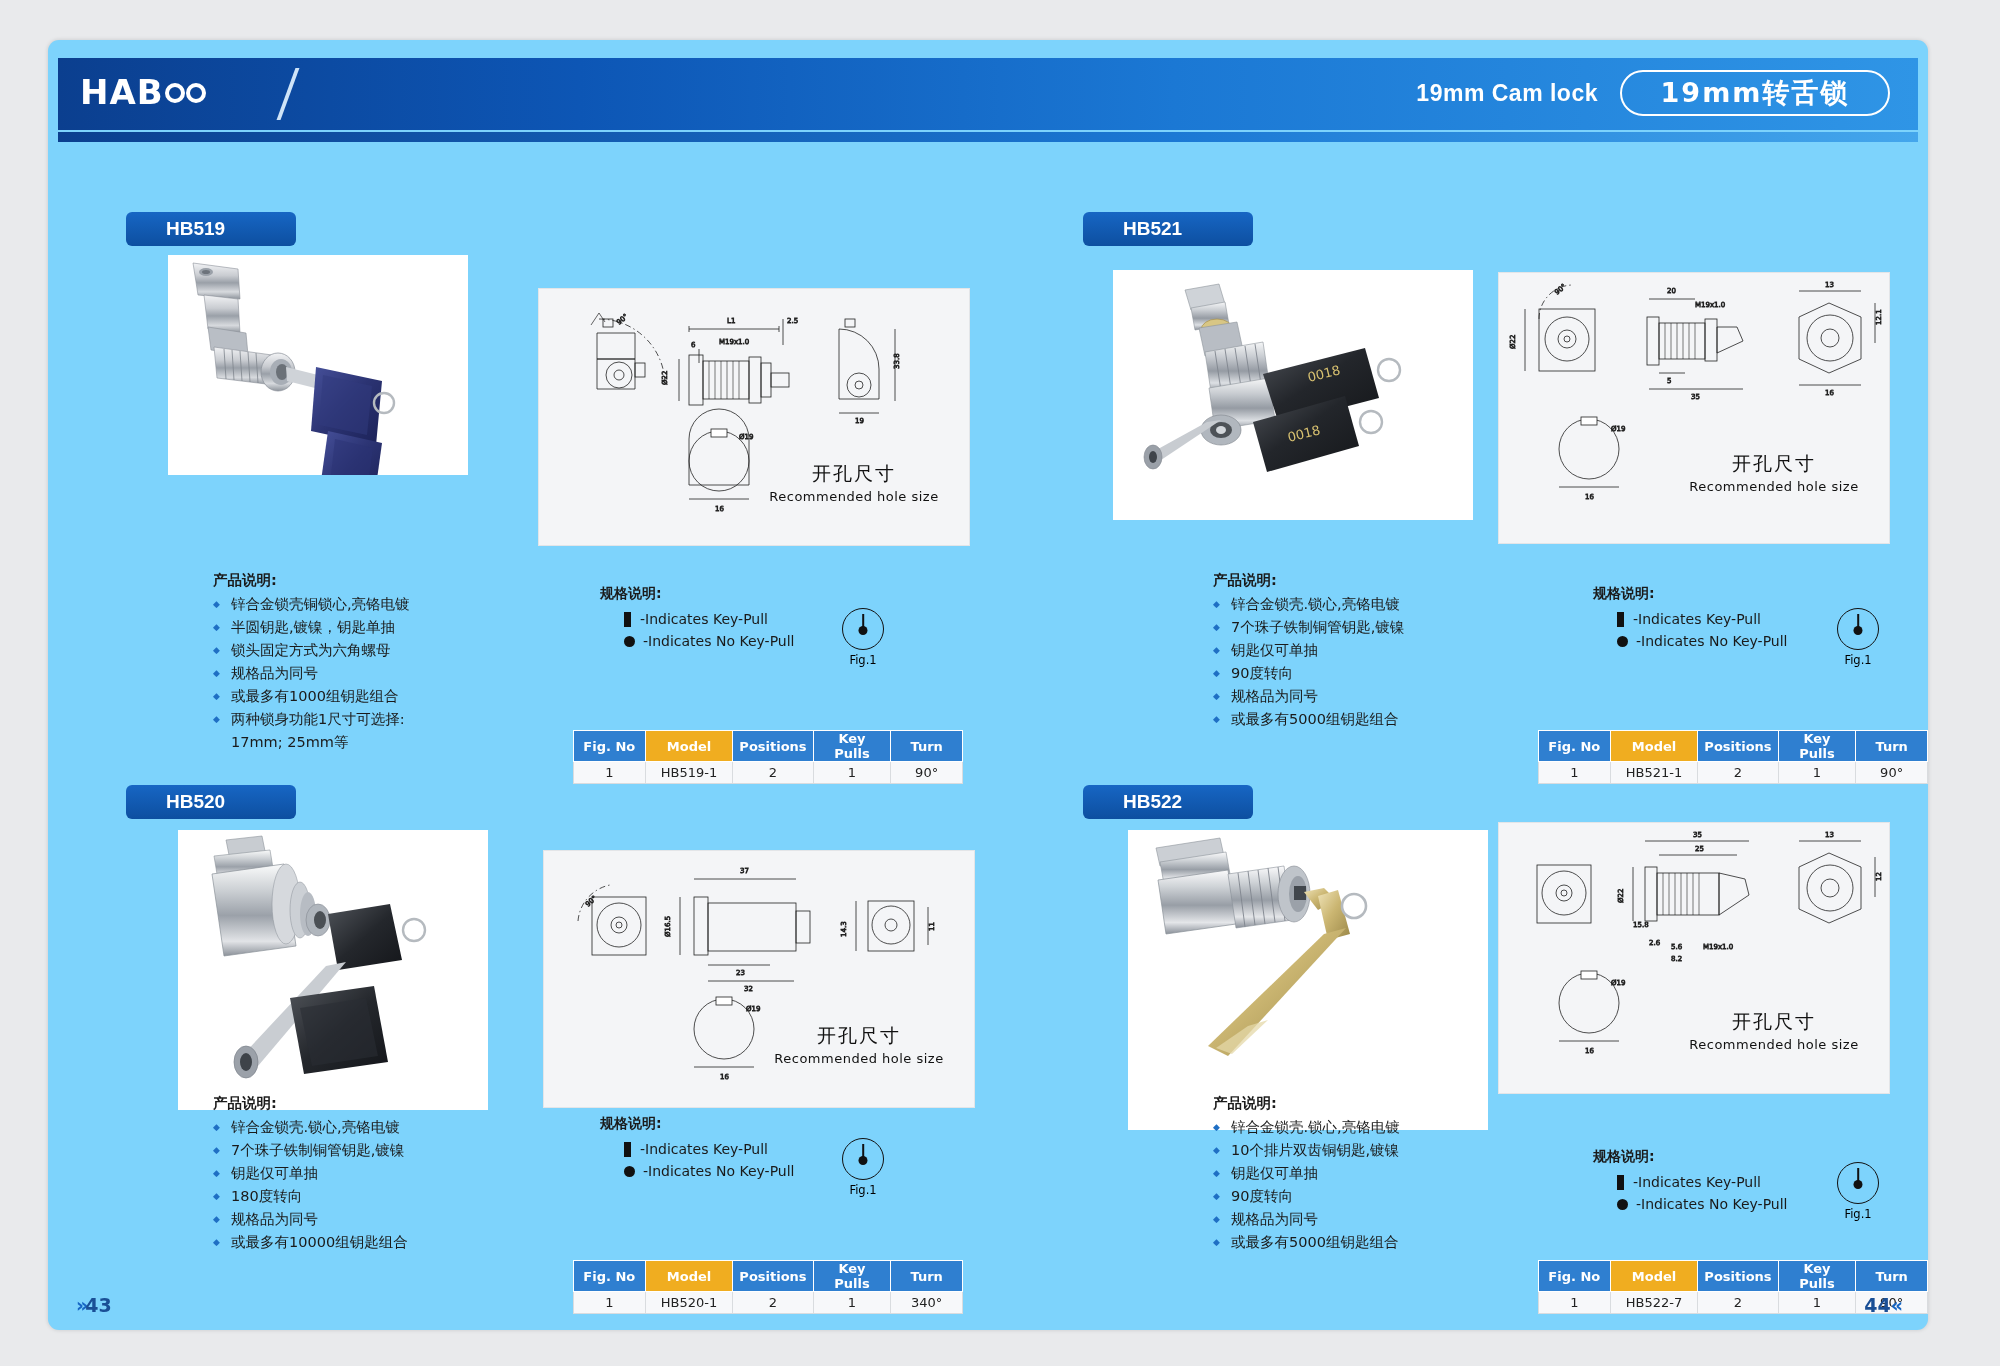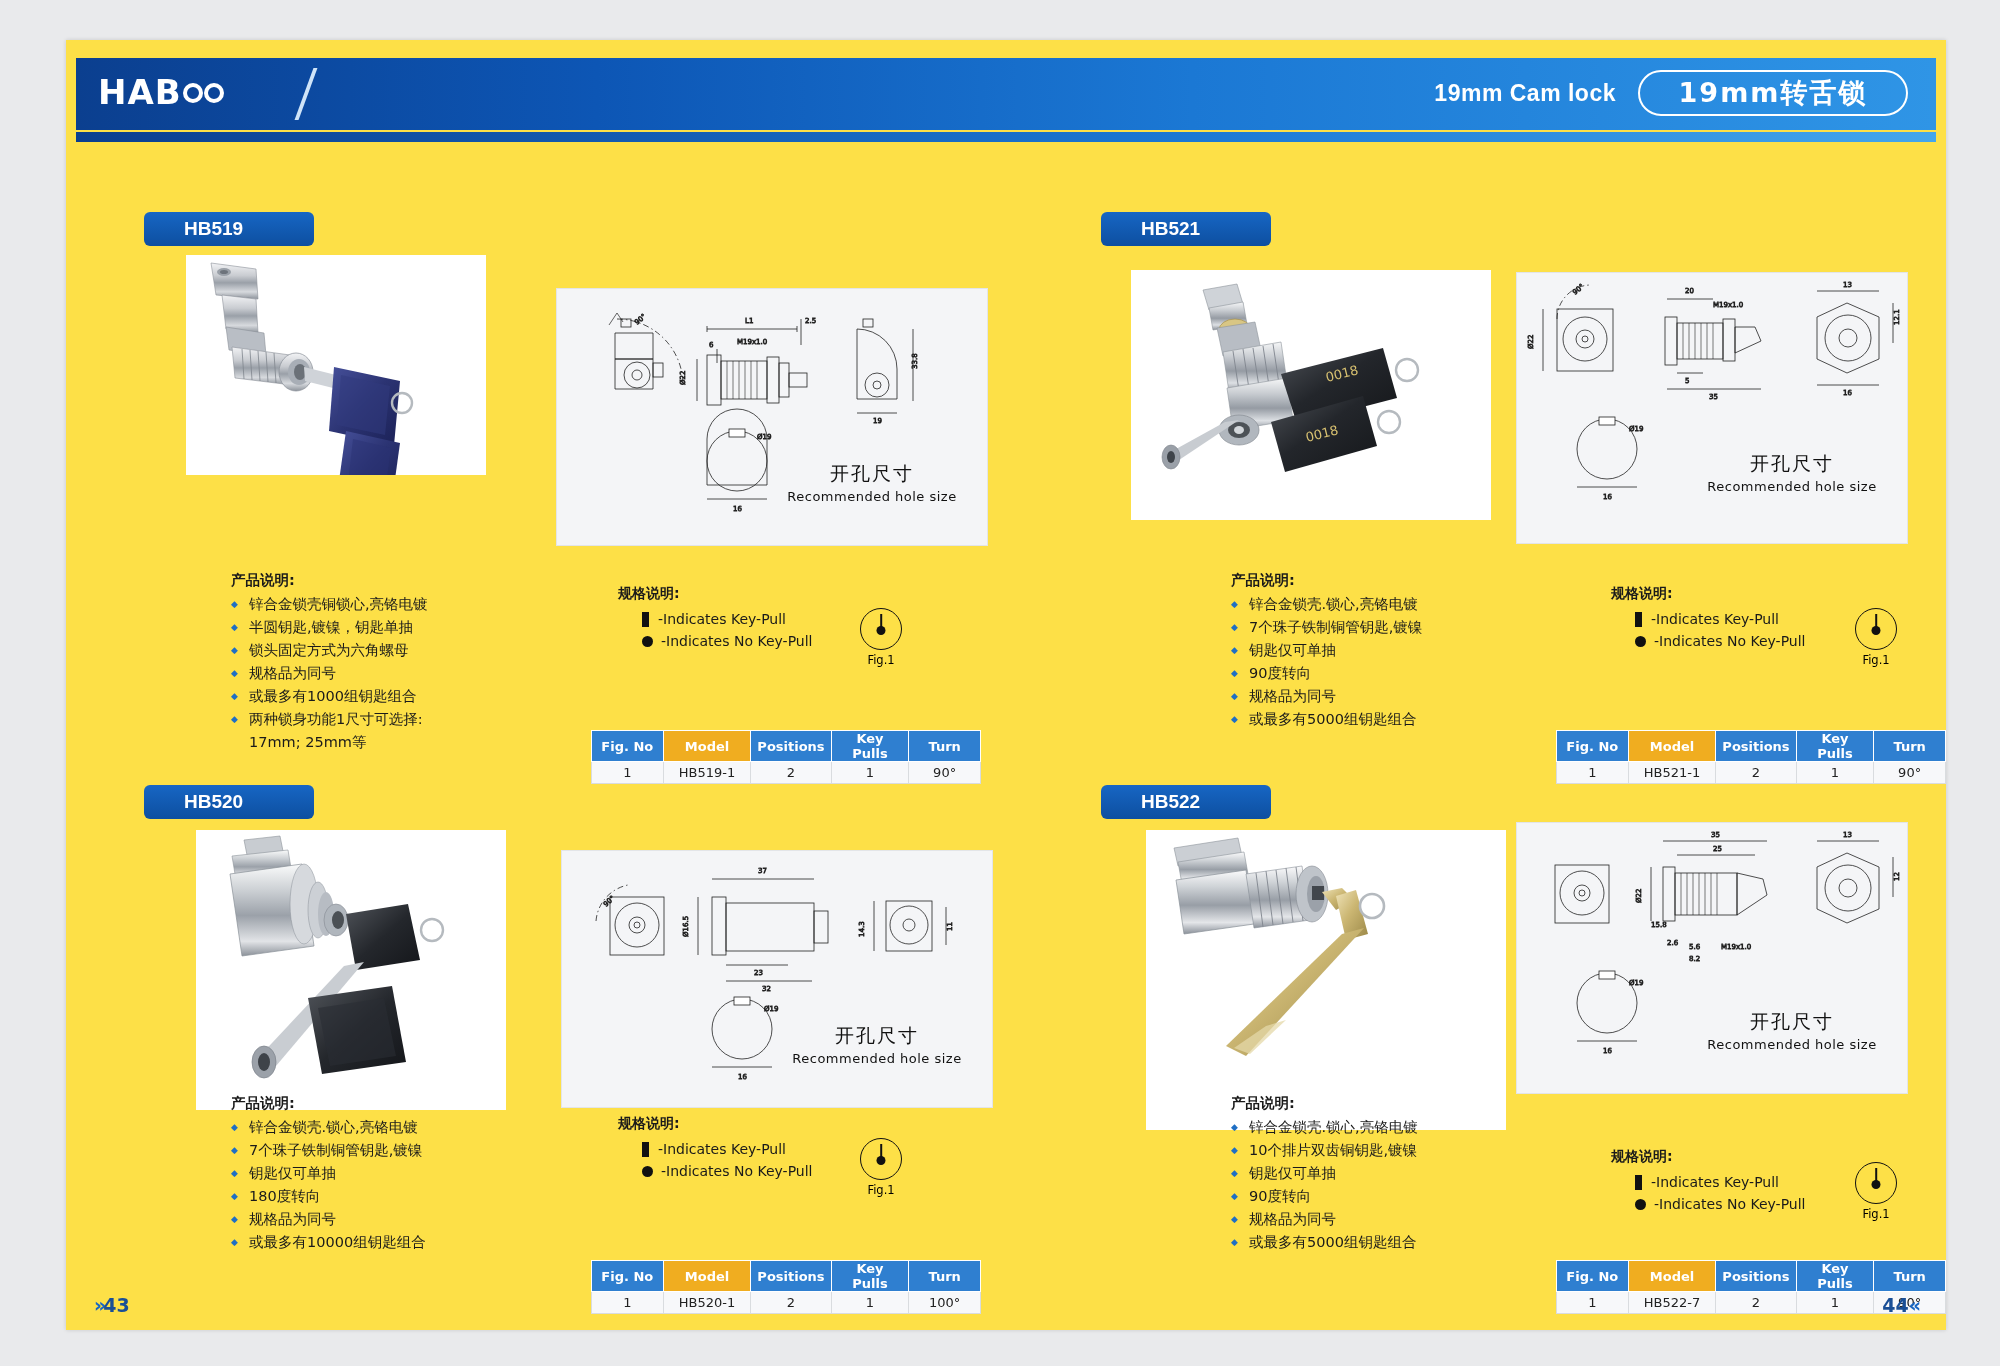--- a/index.html
+++ b/index.html
@@ -6,24 +6,25 @@
   html, body { margin:0; padding:0; }
   body {
     width:2000px; height:1366px;
     background:#e9eaec;
     font-family:"Liberation Sans", sans-serif;
     position:relative;
     overflow:hidden;
   }
   .page {
     position:absolute;
-    left:66px; top:40px;
+    left:48px; top:40px;
     width:1880px; height:1290px;
-    background:#fde047;
+    background:#7dd3fc;
     box-shadow:0 0 4px rgba(0,0,0,0.15);
+    border-radius:11px;
   }
   
   .banner {
     position:absolute; left:10px; top:18px; width:1860px; height:72px;
     background:linear-gradient(90deg,#0b3f8f 0%, #0d56b5 28%, #1b78d4 60%, #2f95e6 100%);
   }
   .banner-under {
     position:absolute; left:10px; top:92px; width:1860px; height:10px;
     background:linear-gradient(90deg,#0b3f8f 0%, #1b78d4 60%, #44a6ec 100%);
   }
@@ -616,21 +617,21 @@
       <th class="model" style="width:88px">Model</th>
       <th style="width:80px">Positions</th>
       <th style="width:78px">Key Pulls</th>
       <th style="width:72px">Turn</th>
     </tr>
     <tr>
       <td>1</td>
       <td>HB520-1</td>
       <td>2</td>
       <td>1</td>
-      <td>100°</td>
+      <td>340°</td>
     </tr>
   </tbody>
     </table>
 
   <div class="tag" style="left:1035px; top:745px;">
     <span>HB522</span>
   </div>
 
   <div class="photo-box" style="left:1080px; top:790px; width:360px; height:300px;">
     <svg width="360" height="300" viewBox="0 0 360 300">

